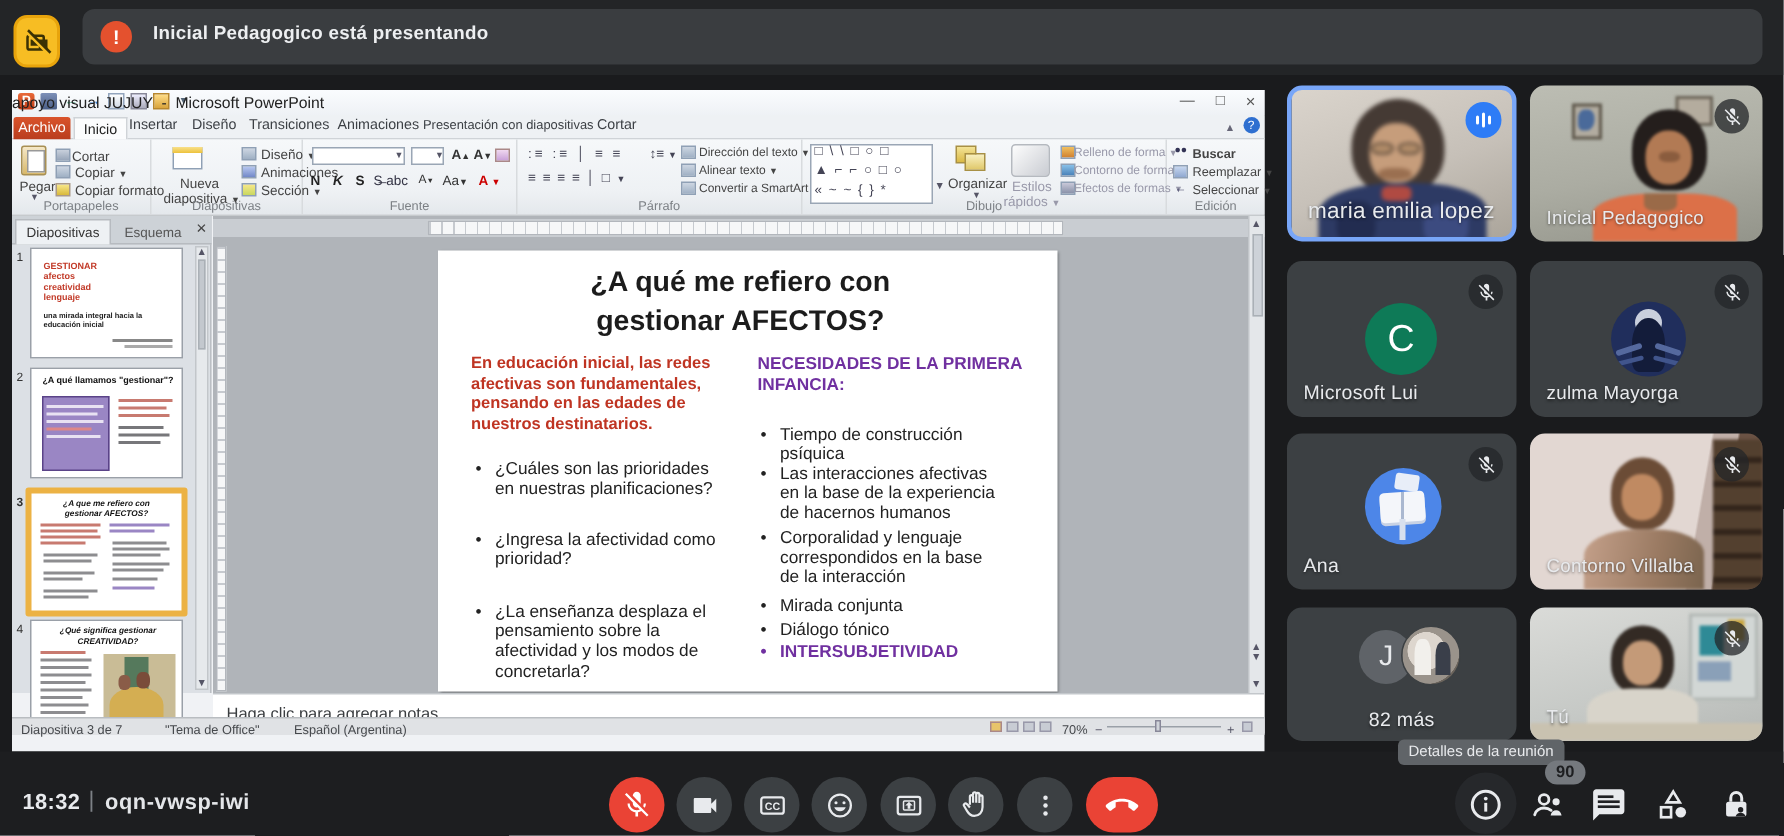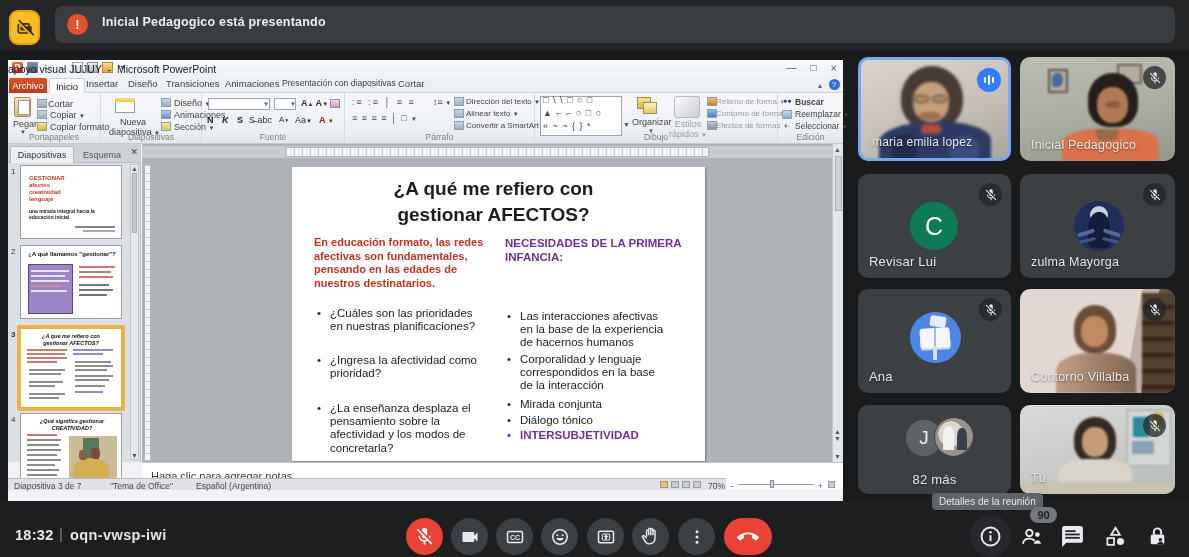--- a/index.html
+++ b/index.html
@@ -56,21 +56,21 @@
   .thumbw { position:absolute; left:12px; width:102px; background:#fff; border:1px solid #9aa0a8; }
   .tnum { position:absolute; left:3px; font-size:8px; color:#333; }
   .tl { position:absolute; }
   #sarea { left:134px; top:84px; width:701px; height:318px; background:#b0b4b9; }
   #hruler { position:absolute; left:0; top:2px; width:701px; height:12px; background:#c9cdd2; }
   #hrband { position:absolute; left:143px; top:1px; width:424px; height:10px; background:#f6f7f8 repeating-linear-gradient(90deg,rgba(120,128,140,.38) 0 1px,rgba(0,0,0,0) 1px 8px); border:1px solid #b2b6bc; }
   #vruler { position:absolute; left:2px; top:20px; width:7px; height:297px; background:#f6f7f8 repeating-linear-gradient(180deg,rgba(120,128,140,.38) 0 1px,rgba(0,0,0,0) 1px 8px); border:1px solid #b2b6bc; }
   #slide { position:absolute; left:150px; top:23px; width:413px; height:294px; background:#fff; box-shadow:1px 1px 2px rgba(0,0,0,.35); }
   #vscroll { position:absolute; right:0; top:0; width:11px; height:318px; background:#e4e7ea; border-left:1px solid #c2c6ca; }
   #notes { left:134px; top:402px; width:701px; height:27px; background:#fff; border-top:1px solid #c3c7cb; color:#3a3d40; font-size:11px; }
-  #pstatus { left:0; top:418px; width:718px; height:12px; background:#e0e2e5; border-top:1px solid #b9bdc1; font-size:8.5px; color:#45484c; }
+  #pstatus { left:0; top:418px; width:835px; height:12px; background:#e0e2e5; border-top:1px solid #b9bdc1; font-size:8.5px; color:#45484c; }
   
   #slide .ttl { position:absolute; left:0; right:10px; top:9px; text-align:center; font-weight:bold; color:#1c1c1c; font-size:19px; line-height:26px; }
   .redtx { position:absolute; left:22px; top:69px; width:176px; font-weight:bold; color:#bf3422; font-size:11px; line-height:13.6px; }
   .purph { position:absolute; left:213px; top:70px; width:184px; font-weight:bold; color:#7030a0; font-size:11.5px; line-height:13.8px; }
   .bl { position:absolute; font-size:11.5px; color:#222; line-height:13.2px; }
   .dot:before { content:"•"; position:absolute; left:-13px; }
 </style>
 </head>
 <body>
   <div class="abs" id="topbar"></div>
@@ -285,25 +285,26 @@
       </div>
     </div>
 
     <div class="abs" id="sarea">
       <div id="hruler">
         <div id="hrband"></div>
       </div>
       <div id="vruler"></div>
       <div id="slide">
         <div class="ttl">¿A qué me refiero con<br>gestionar AFECTOS?</div>
-        <div class="redtx">En educación formato, las redes afectivas son fundamentales, pensando en las edades de nuestros destinatarios.</div>
+        <div class="redtx">En educación inicial, las redes afectivas son fundamentales, pensando en las edades de nuestros destinatarios.</div>
         <div class="purph">NECESIDADES DE LA PRIMERA INFANCIA:</div>
         <div class="bl dot" style="left:38px;top:140px;width:152px;">¿Cuáles son las prioridades en nuestras planificaciones?</div>
         <div class="bl dot" style="left:38px;top:187px;width:152px;">¿Ingresa la afectividad como prioridad?</div>
         <div class="bl dot" style="left:38px;top:235px;width:152px;">¿La enseñanza desplaza el pensamiento sobre la afectividad y los modos de concretarla?</div>
+        <div class="bl dot" style="left:228px;top:117px;width:155px;">Tiempo de construcción psíquica</div>
         <div class="bl dot" style="left:228px;top:186px;width:148px;">Corporalidad y lenguaje correspondidos en la base de la interacción</div>
         <div class="bl dot" style="left:228px;top:143px;width:152px;">Las interacciones afectivas en la base de la experiencia de hacernos humanos</div>
         <div class="bl dot" style="left:228px;top:231px;width:158px;">Mirada conjunta</div>
         <div class="bl dot" style="left:228px;top:247px;width:158px;">Diálogo tónico</div>
         <div class="bl dot" style="left:228px;top:262px;width:175px;font-weight:bold;color:#7030a0;">INTERSUBJETIVIDAD</div>
       </div>
       <div id="vscroll">
         <div class="abs" style="left:1px;top:2px;font-size:7px;color:#556;">▲</div>
         <div class="abs" style="left:2px;top:12px;width:7px;height:55px;background:#cdd2d8;border:1px solid #aab0b6;"></div>
         <div class="abs" style="left:1px;top:284px;font-size:7px;color:#556;">▲<br>▼</div>
@@ -340,21 +341,21 @@
       <div style="position:absolute;left:18px;top:62px;width:112px;height:42px;background:#2d3a64;border-radius:48% 42% 0 0;"></div>
       <div style="position:absolute;left:60px;top:64px;width:20px;height:10px;background:#b04a42;border-radius:30%;"></div>
       <div style="position:absolute;left:30px;top:74px;width:26px;height:30px;background:#222c50;border-radius:40%;"></div>
       <div style="position:absolute;left:88px;top:76px;width:30px;height:28px;background:#3c4b80;border-radius:40%;"></div>
     </div>
     <div class="abs" style="position:absolute;right:7px;top:8px;width:24px;height:24px;border-radius:50%;background:#2e7cf6;display:flex;align-items:center;justify-content:center;gap:1.5px;">
       <span style="width:2.5px;height:6px;background:#fff;border-radius:2px;"></span>
       <span style="width:2.5px;height:10px;background:#fff;border-radius:2px;"></span>
       <span style="width:2.5px;height:6px;background:#fff;border-radius:2px;"></span>
     </div>
-    <div class="nm" style="font-size:12px;">maria emilia lopez</div>
+    <div class="nm" style="font-size:15px;">maria emilia lopez</div>
   </div>
   <div class="tile" id="t2" style="left:1020px;top:57px;width:155px;height:104px;background:linear-gradient(170deg,#bcbdb3,#abaca2 55%,#93948a);">
     <div style="position:absolute;inset:0;filter:blur(1.2px);">
       <div style="position:absolute;left:28px;top:12px;width:20px;height:24px;background:#b2aca0;border:2px solid #5f584c;"></div>
       <div style="position:absolute;left:32px;top:16px;width:11px;height:14px;background:#4a6a9a;border-radius:40% 40% 50% 30%;"></div>
       <div style="position:absolute;left:97px;top:7px;width:25px;height:20px;background:#b4ac9e;border:2px solid #6b6458;"></div>
       <div style="position:absolute;left:68px;top:16px;width:50px;height:54px;background:#241e1c;border-radius:48% 48% 40% 40%;"></div>
       <div style="position:absolute;left:77px;top:30px;width:31px;height:36px;background:#b27a54;border-radius:46%;"></div>
       <div style="position:absolute;left:86px;top:44px;width:14px;height:7px;background:#8a5c3e;border-radius:40%;"></div>
       <div style="position:absolute;left:42px;top:72px;width:96px;height:32px;background:#dc7048;border-radius:42% 36% 0 0;"></div>
@@ -367,21 +368,21 @@
     </div>
     <div class="nm" style="font-size:12.5px;">Inicial Pedagogico</div>
   </div>
   <div class="tile" id="t3" style="left:858px;top:174px;width:153px;height:104px;">
     <div class="avc" style="left:52px;top:28px;width:48px;height:48px;background:#0e7a57;color:#fff;font-size:25px;">C</div>
     <div class="micoff">
       <svg width="14" height="14" viewBox="0 0 24 24" fill="#e8eaed">
         <path d="M19 11h-1.7c0 .74-.16 1.43-.43 2.05l1.23 1.23c.56-.98.9-2.09.9-3.28zm-4.02.17c0-.06.02-.11.02-.17V5c0-1.66-1.34-3-3-3S9 3.34 9 5v.18l5.98 5.99zM4.27 3L3 4.27l6.01 6.01V11c0 1.66 1.33 3 2.99 3 .22 0 .44-.03.65-.08l1.66 1.66c-.71.33-1.5.52-2.31.52-2.76 0-5.3-2.1-5.3-5.1H5c0 3.41 2.72 6.23 6 6.72V21h2v-3.28c.91-.13 1.77-.45 2.54-.9L19.73 21 21 19.73 4.27 3z"></path>
       </svg>
     </div>
-    <div class="nm">Revisar Lui</div>
+    <div class="nm">Microsoft Lui</div>
   </div>
   <div class="tile" id="t4" style="left:1020px;top:174px;width:155px;height:104px;">
     <div class="avc" style="left:54px;top:27px;width:50px;height:50px;background:#23folk;overflow:hidden;background:#202e5c;">
       <span style="position:absolute;left:16px;top:5px;width:18px;height:18px;background:#c9cfdd;border-radius:50%;"></span>
       <span style="position:absolute;left:14px;top:11px;width:22px;height:36px;background:#131c3a;border-radius:48% 48% 20% 20%;"></span>
       <span style="position:absolute;left:3px;top:30px;width:18px;height:4px;background:#55699e;border-radius:3px;transform:rotate(-18deg);"></span>
       <span style="position:absolute;left:29px;top:30px;width:18px;height:4px;background:#55699e;border-radius:3px;transform:rotate(18deg);"></span>
       <span style="position:absolute;left:4px;top:38px;width:18px;height:3px;background:#41558c;border-radius:3px;transform:rotate(-14deg);"></span>
       <span style="position:absolute;left:28px;top:38px;width:18px;height:3px;background:#41558c;border-radius:3px;transform:rotate(14deg);"></span>
     </div>

